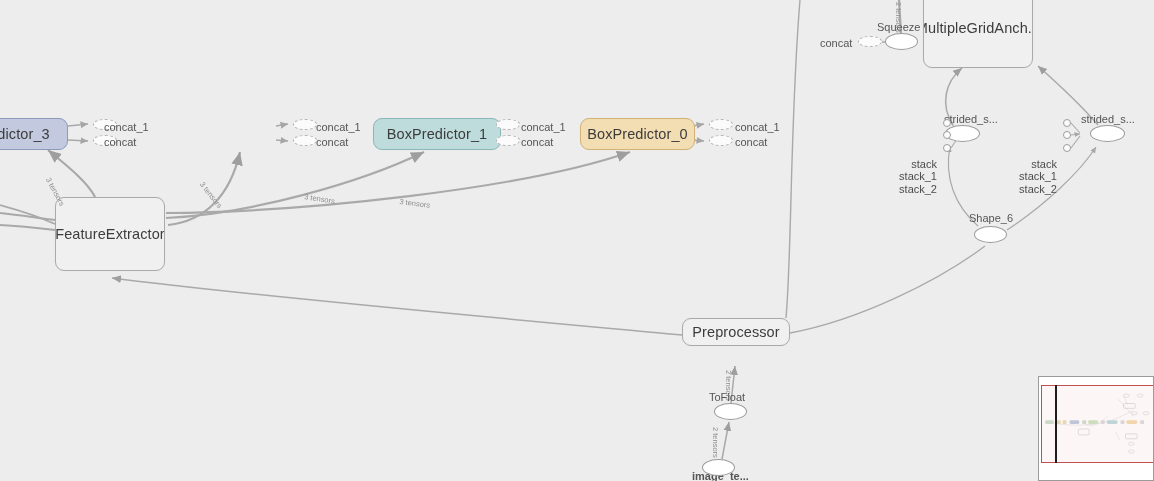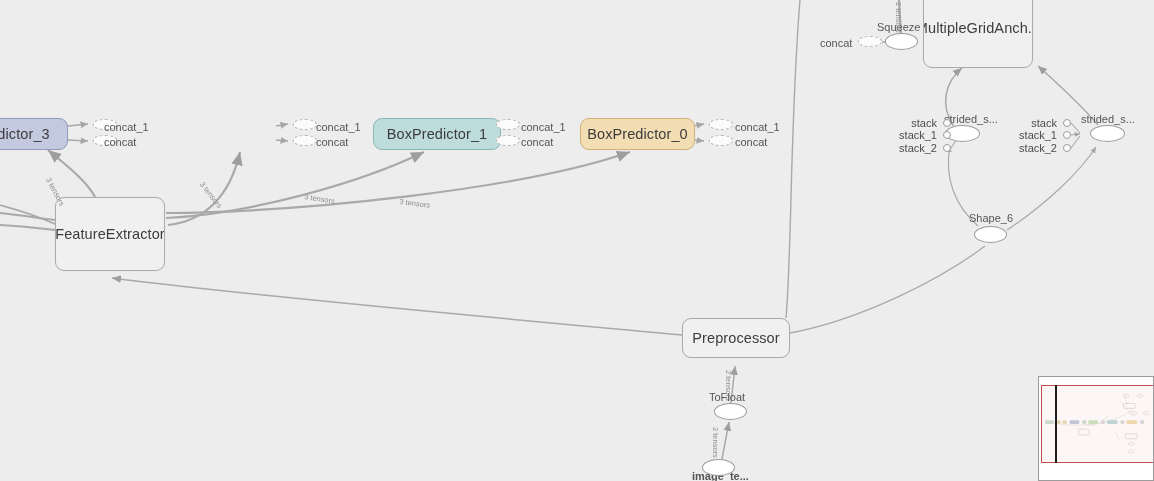--- a/index.html
+++ b/index.html
@@ -75,20 +75,21 @@
     border: 1.3px solid #9d9d9d;
     border-radius: 50%;
     background: #fcfcfc;
   }
   .port-label {
     position: absolute;
     color: #4c4c4c;
     font-size: 11px;
     white-space: nowrap;
     text-align: right;
+    margin-top: 41px;
   }
 
   
   #minimap {
     position: absolute;
     box-sizing: border-box;
     border: 1px solid #9b9b9b;
     background: #ffffff;
     overflow: hidden;
   }
@@ -192,21 +193,21 @@
   </div>
 
   <div class="group-node c-orange" style="left:580px; top:118px; width:115px; height:32px;">
     <span>BoxPredictor_0</span>
   </div>
 
   <div class="group-node c-plain" style="left:55px; top:197px; width:110px; height:74px;">
     <span>FeatureExtractor</span>
   </div>
 
-  <div class="group-node c-plain" style="left:682px; top:318px; width:108px; height:40px;">
+  <div class="group-node c-plain" style="left:682px; top:318px; width:108px; height:28px;">
     <span>Preprocessor</span>
   </div>
 
   <div class="group-node c-plain" style="left:923px; top:-12px; width:110px; height:80px;">
     <span>MultipleGridAnch...</span>
   </div>
 
   <div class="op-node dashed" style="left:93px; top:119px; width:24px; height:11px;"></div>
   <div class="op-label" style="left:104px; top:121px;">concat_1</div>
   <div class="op-node dashed" style="left:93px; top:135px; width:24px; height:11px;"></div>

